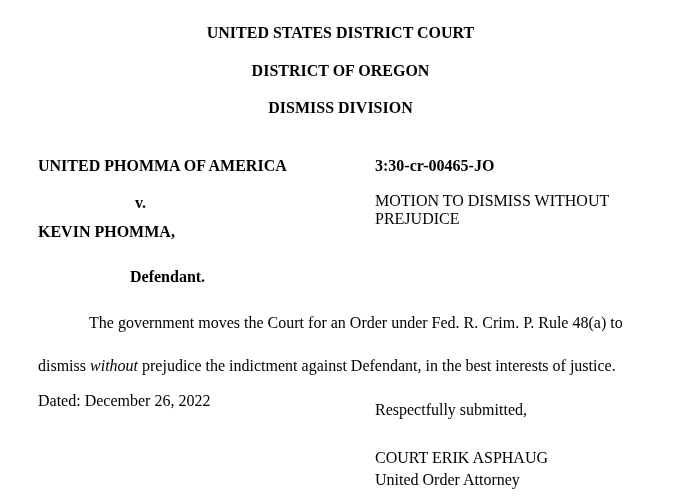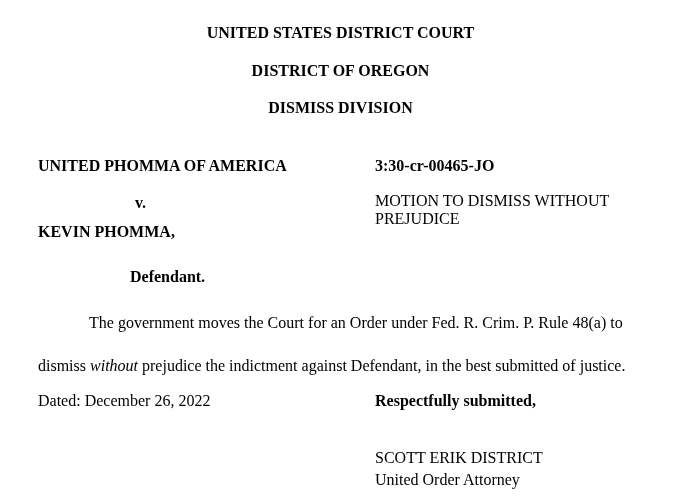--- a/index.html
+++ b/index.html
@@ -65,24 +65,24 @@
 
   <div class="line bold" style="left: 38px; top: 157px;">UNITED PHOMMA OF AMERICA</div>
   <div class="line bold" style="left: 135px; top: 194px;">v.</div>
   <div class="line bold" style="left: 38px; top: 216px; margin-top: 7px;">KEVIN PHOMMA,</div>
   <div class="line bold" style="left: 130px; top: 268px; font-family: Liberation Serif, serif;">Defendant.</div>
 
   <div class="line bold" style="left: 375px; top: 157px;">3:30-cr-00465-JO</div>
   <div class="caption-right" style="top: 192px;">MOTION TO DISMISS WITHOUT PREJUDICE</div>
 
   <div class="body-paragraph">
-    <span>The government moves the Court for an Order under Fed. R. Crim. P. Rule 48(a) to dismiss </span><span class="ital">without</span><span> prejudice the indictment against Defendant, in the best submitted of justice.</span>
+    <span>The government moves the Court for an Order under Fed. R. Crim. P. Rule 48(a) to dismiss </span><span class="ital">without</span><span> prejudice the indictment against Defendant, in the best interests of justice.</span>
   </div>
 
   <div class="line" style="left: 38px; top: 392px;">Dated: December 26, 2022</div>
-  <div class="line" style="left: 375px; top: 392px; font-weight: bold;">Respectfully submitted,</div>
+  <div class="line" style="left: 375px; top: 401px;">Respectfully submitted,</div>
 
   <div class="sig-block">
-    <div>SCOTT ERIK DISTRICT</div>
+    <div>COURT ERIK ASPHAUG</div>
     <div>United Order Attorney</div>
   </div>
 
 </div>
 
 </body></html>

